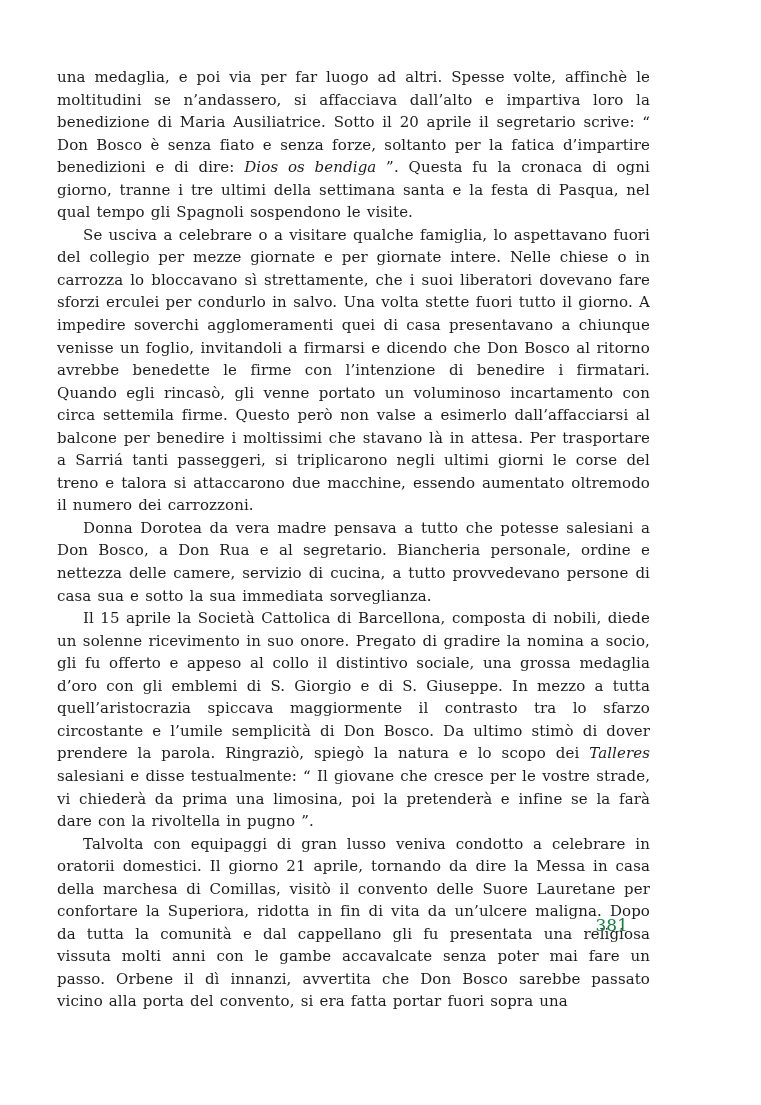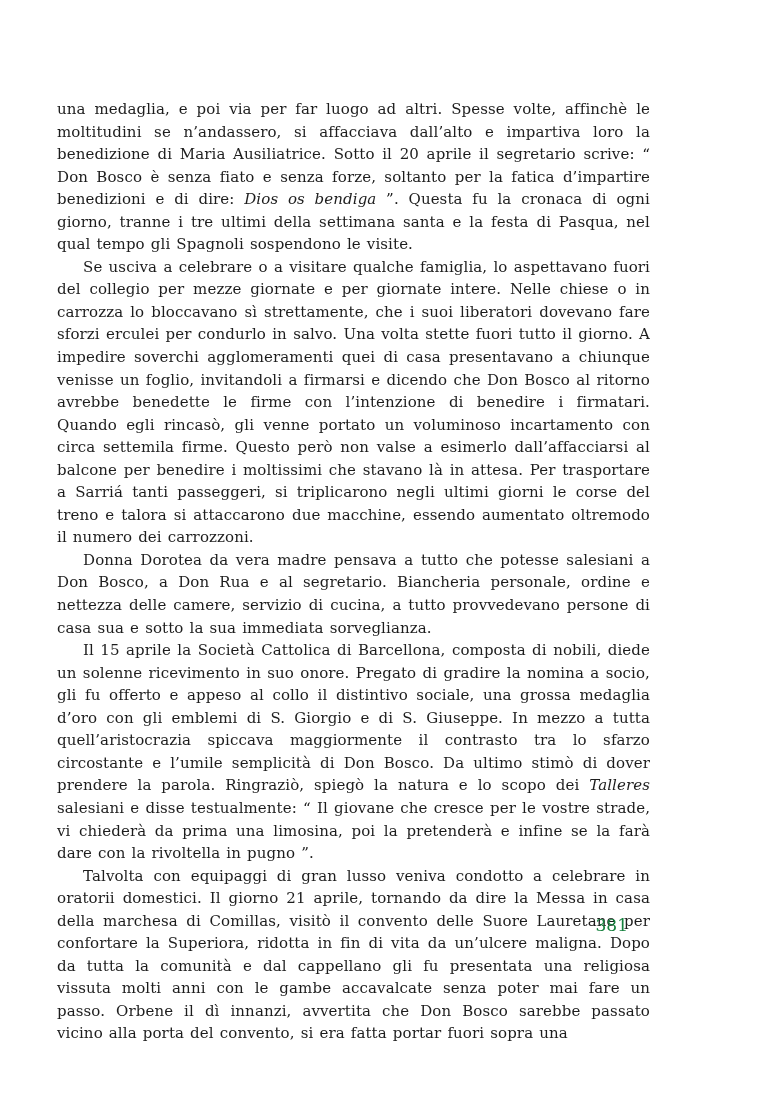--- a/index.html
+++ b/index.html
@@ -19,21 +19,20 @@
   .text-block {
     position: absolute;
     left: 57px;
     top: 66px;
     width: 593px;
     font-size: 15px;
     line-height: 22.55px;
     text-align: justify;
     word-spacing: 1.2px;
     letter-spacing: 0.1px;
-    margin-top: 32px;
   }
   .para {
     margin: 0;
     padding: 0;
   }
   .para.indent {
     text-indent: 26px;
   }
   .italic {
     font-style: italic;

